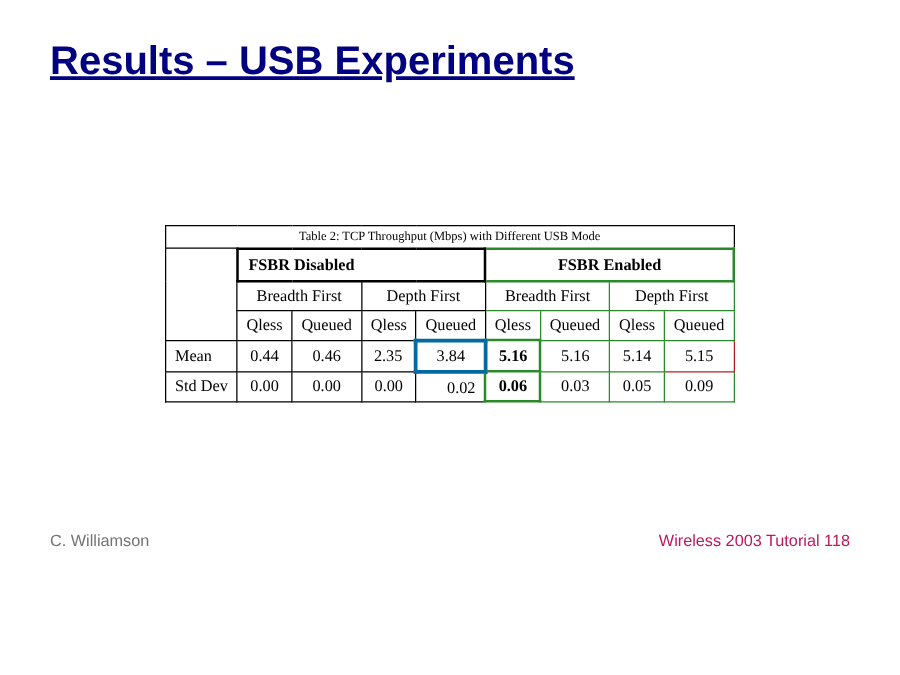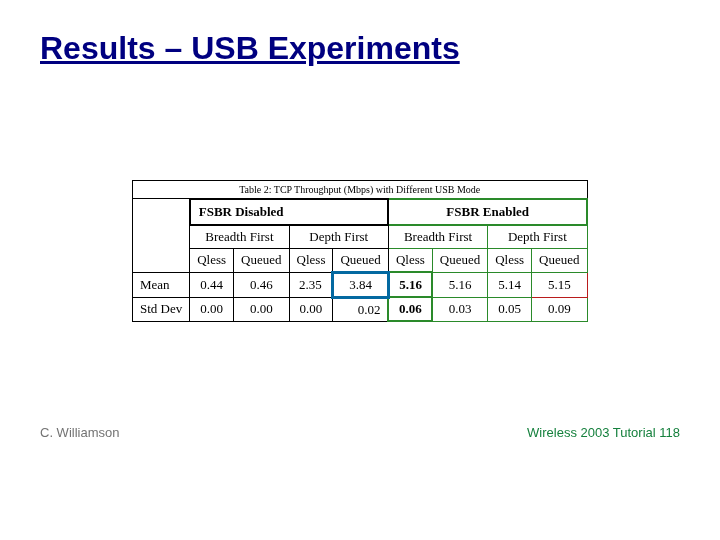--- a/index.html
+++ b/index.html
@@ -71,21 +71,21 @@
     }
 
     .footer-left {
       font-size: 13px;
       color: #737373;
       font-family: Arial, sans-serif;
     }
 
     .footer-right {
       font-size: 13px;
-      color: #15803d;
+      color: #be185d;
       font-family: Arial, sans-serif;
     }
 
     .row-label {
       text-align: left !important;
       font-weight: normal;
     }
   </style>
 </head>
 <body>

